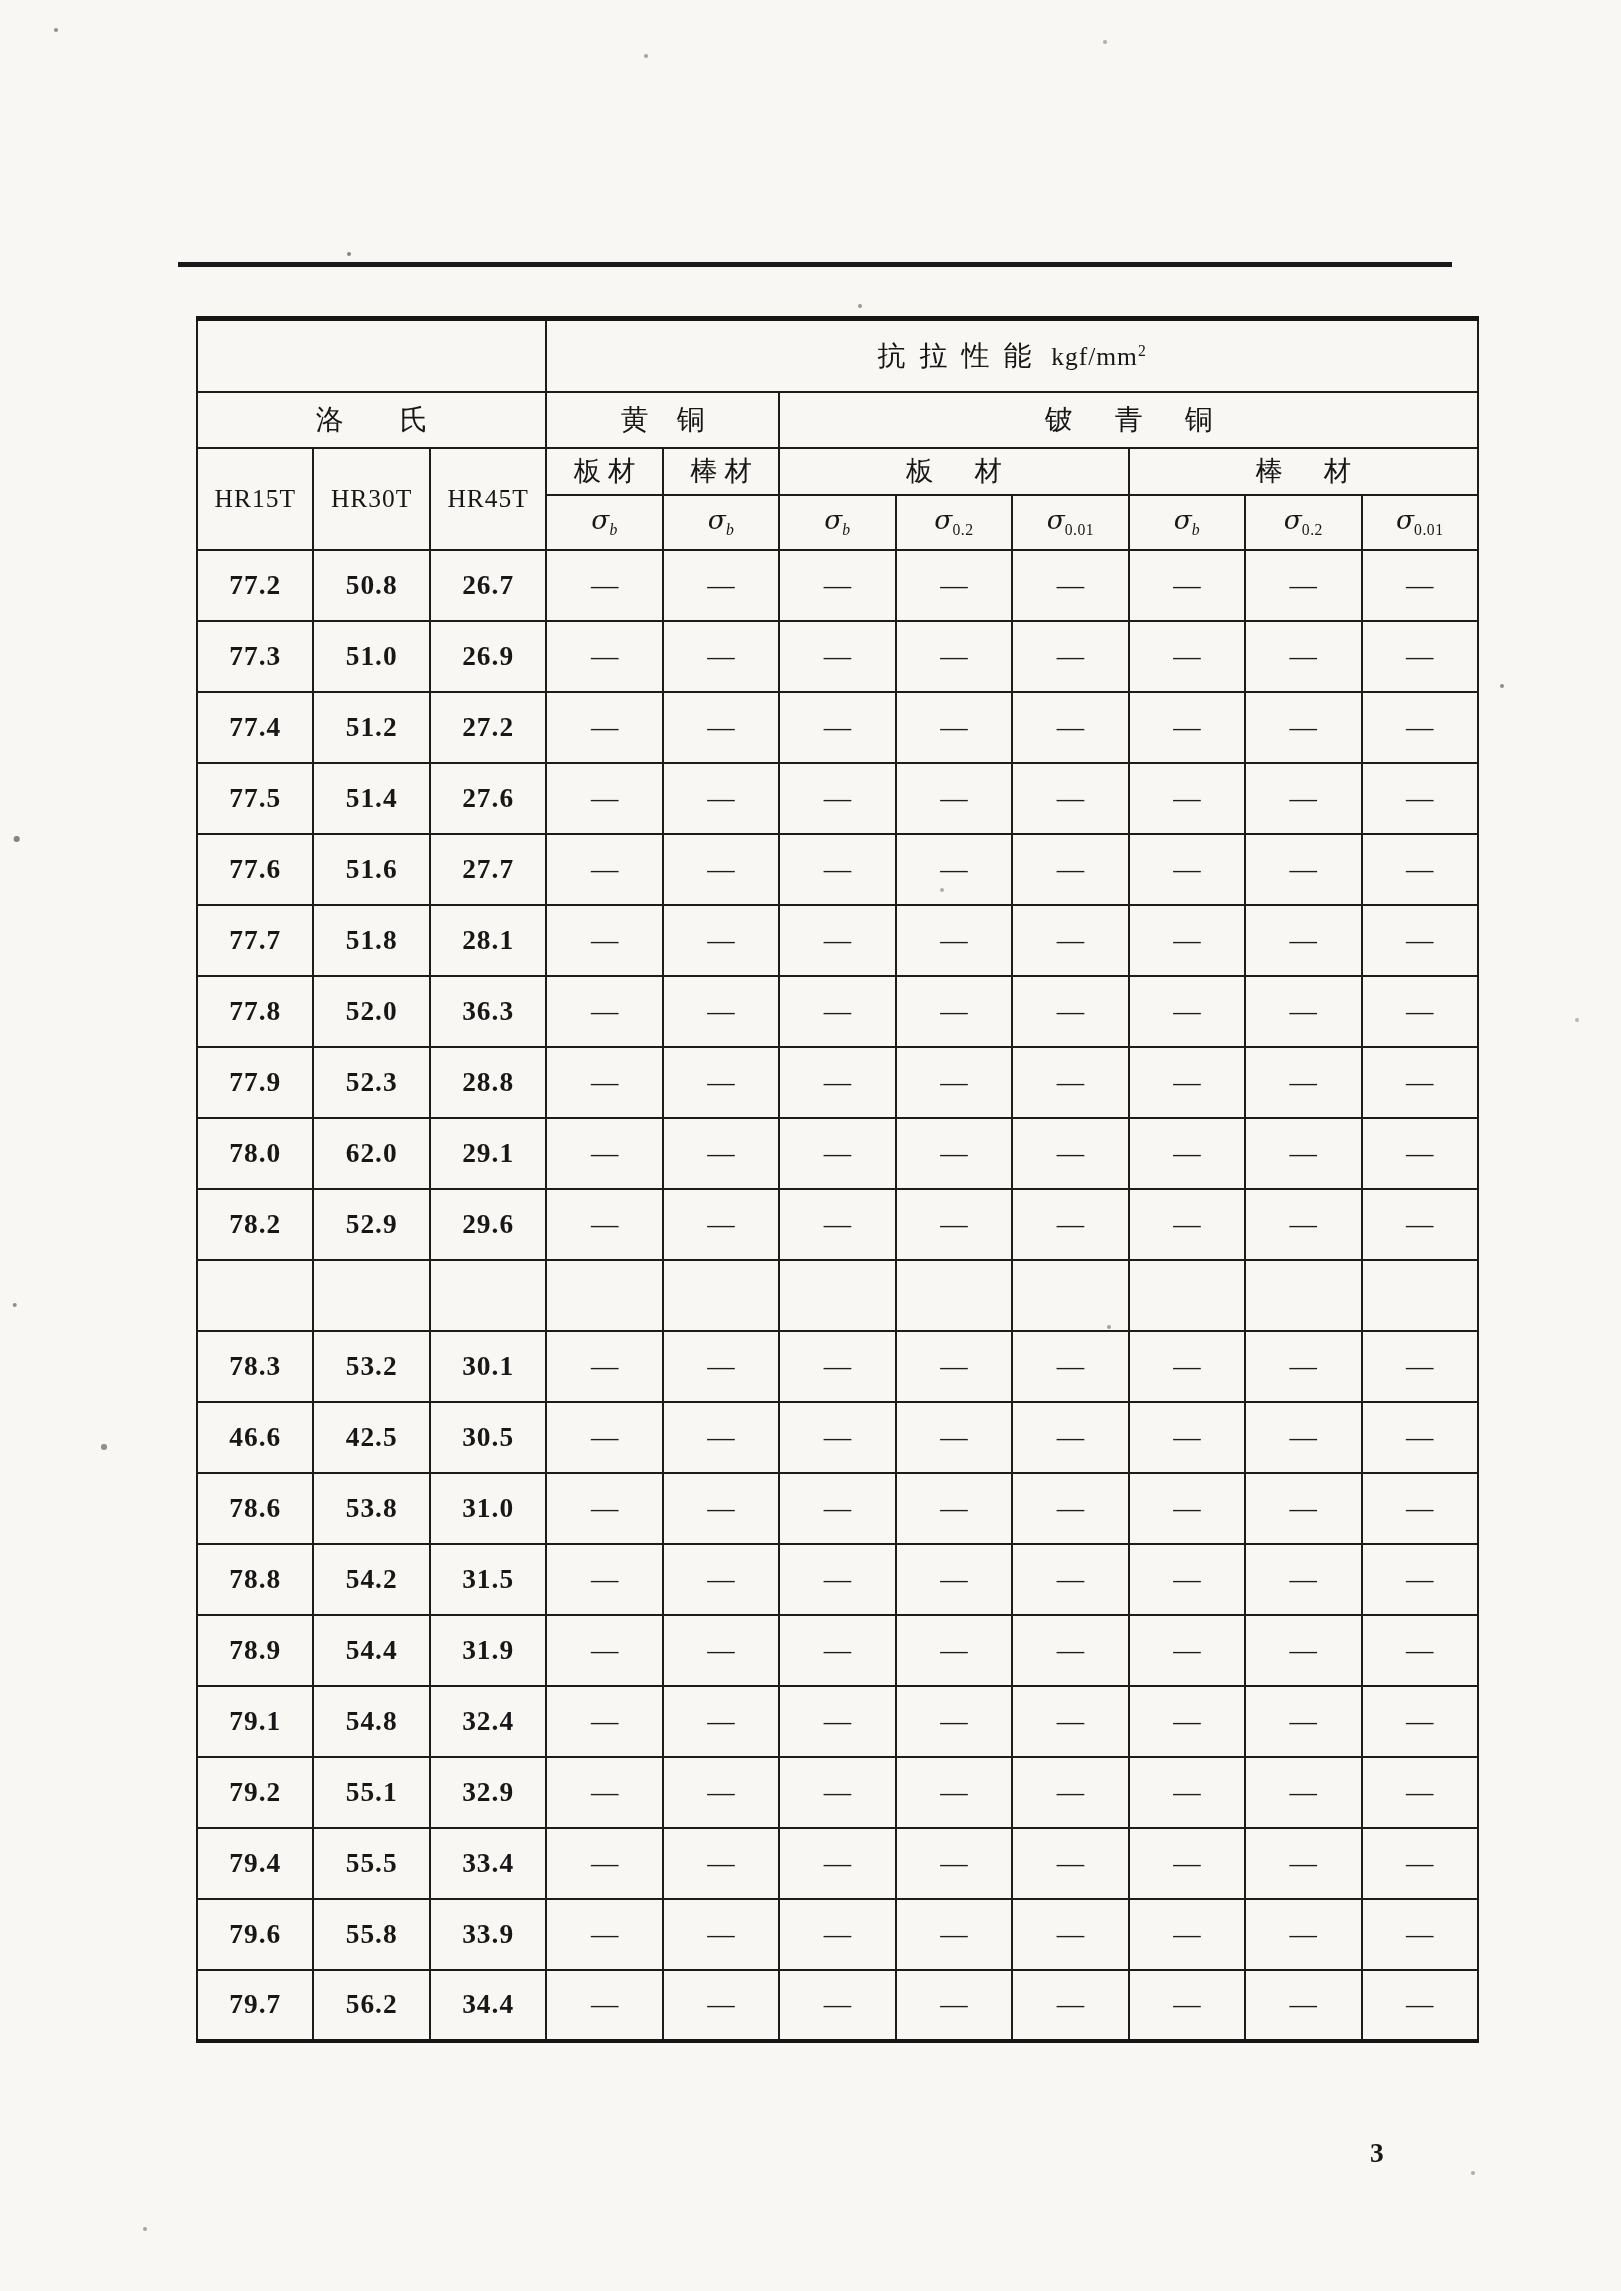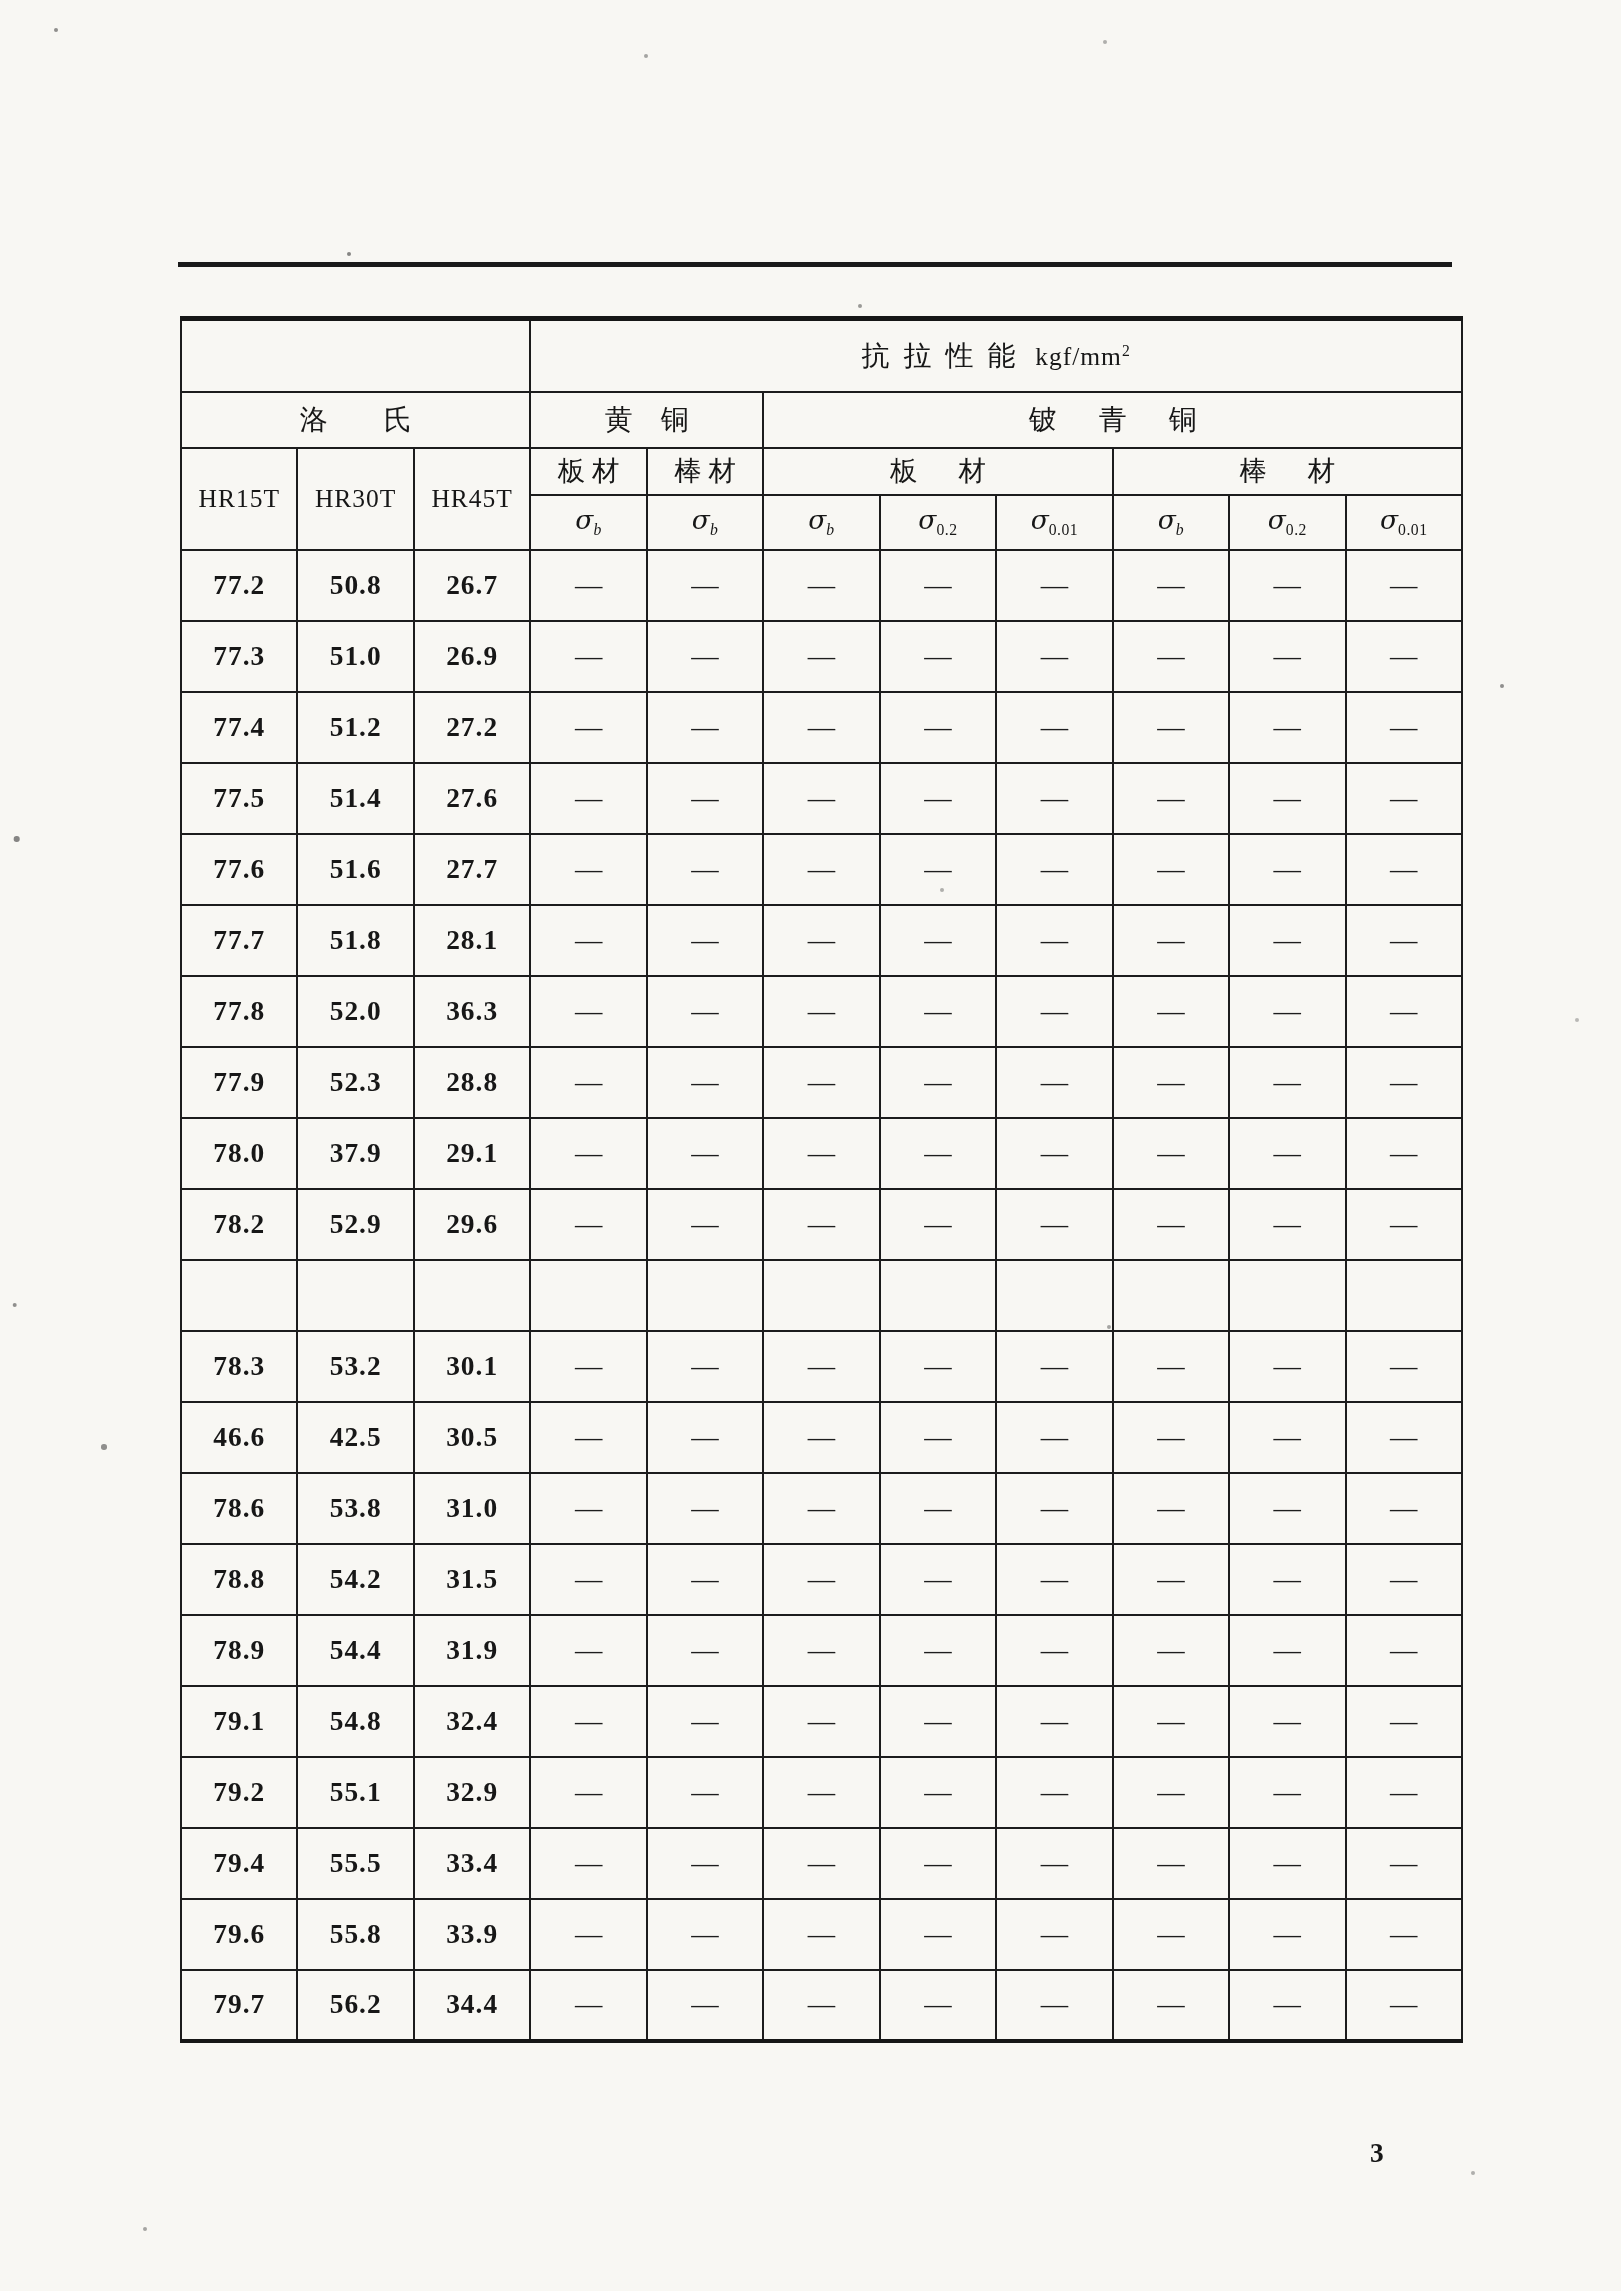--- a/index.html
+++ b/index.html
@@ -18,21 +18,21 @@
     text-align: center;
     font-family: "DejaVu Serif", "Liberation Serif", serif;
     font-size: 29px; font-weight: bold; letter-spacing: 2.9px;
     white-space: pre;
   }
   .title-rule {
     position: absolute; left: 178px; top: 262px;
     width: 1274px; height: 4.9px; background: #1a1a1a;
   }
   table.conv {
-    position: absolute; left: 180px; top: 316px; width: 1283px;
+    position: absolute; left: 196px; top: 316px; width: 1283px;
     border-collapse: collapse; table-layout: fixed;
     border-top: 5.9px solid #161616;
     border-bottom: 4.9px solid #161616;
   }
   col { width: 9.0909%; }
   th, td {
     border-left: 2px solid #1c1c1c;
     border-right: 2px solid #1c1c1c;
     border-top: 2.9px solid #1c1c1c;
     border-bottom: 2.9px solid #1c1c1c;
@@ -232,21 +232,21 @@
           <td class="dash">—</td>
           <td class="dash">—</td>
           <td class="dash">—</td>
           <td class="dash">—</td>
           <td class="dash">—</td>
           <td class="dash">—</td>
           <td class="dash">—</td>
         </tr>
         <tr>
           <td class="num">78.0</td>
-          <td class="num">37.9</td>
+          <td class="num">62.0</td>
           <td class="num">29.1</td>
           <td class="dash">—</td>
           <td class="dash">—</td>
           <td class="dash">—</td>
           <td class="dash">—</td>
           <td class="dash">—</td>
           <td class="dash">—</td>
           <td class="dash">—</td>
           <td class="dash">—</td>
         </tr>

